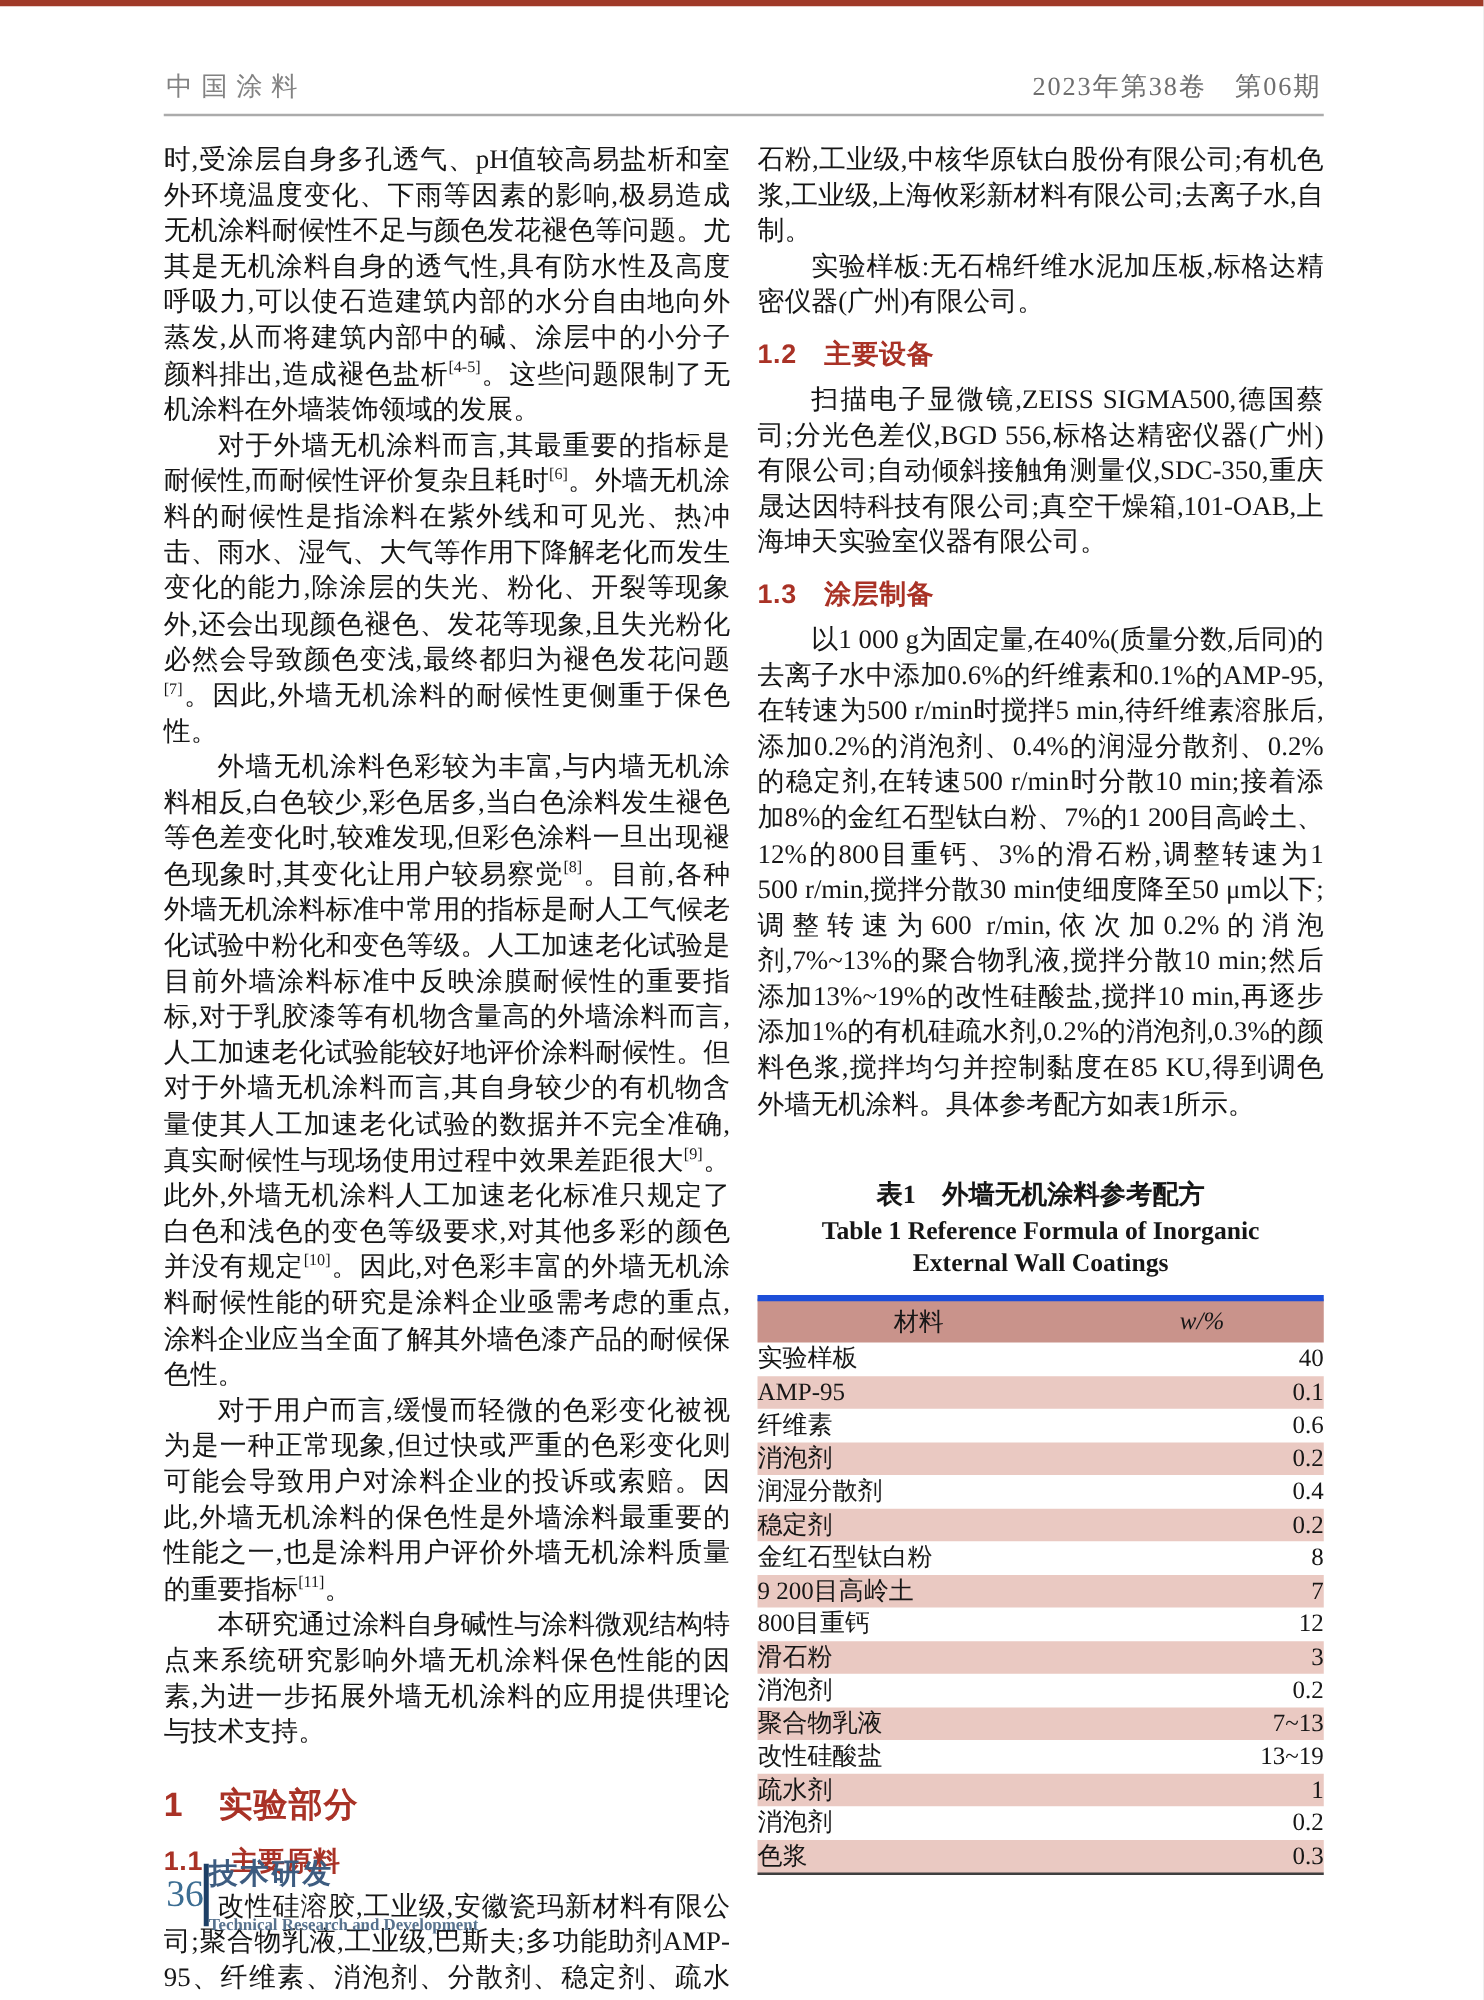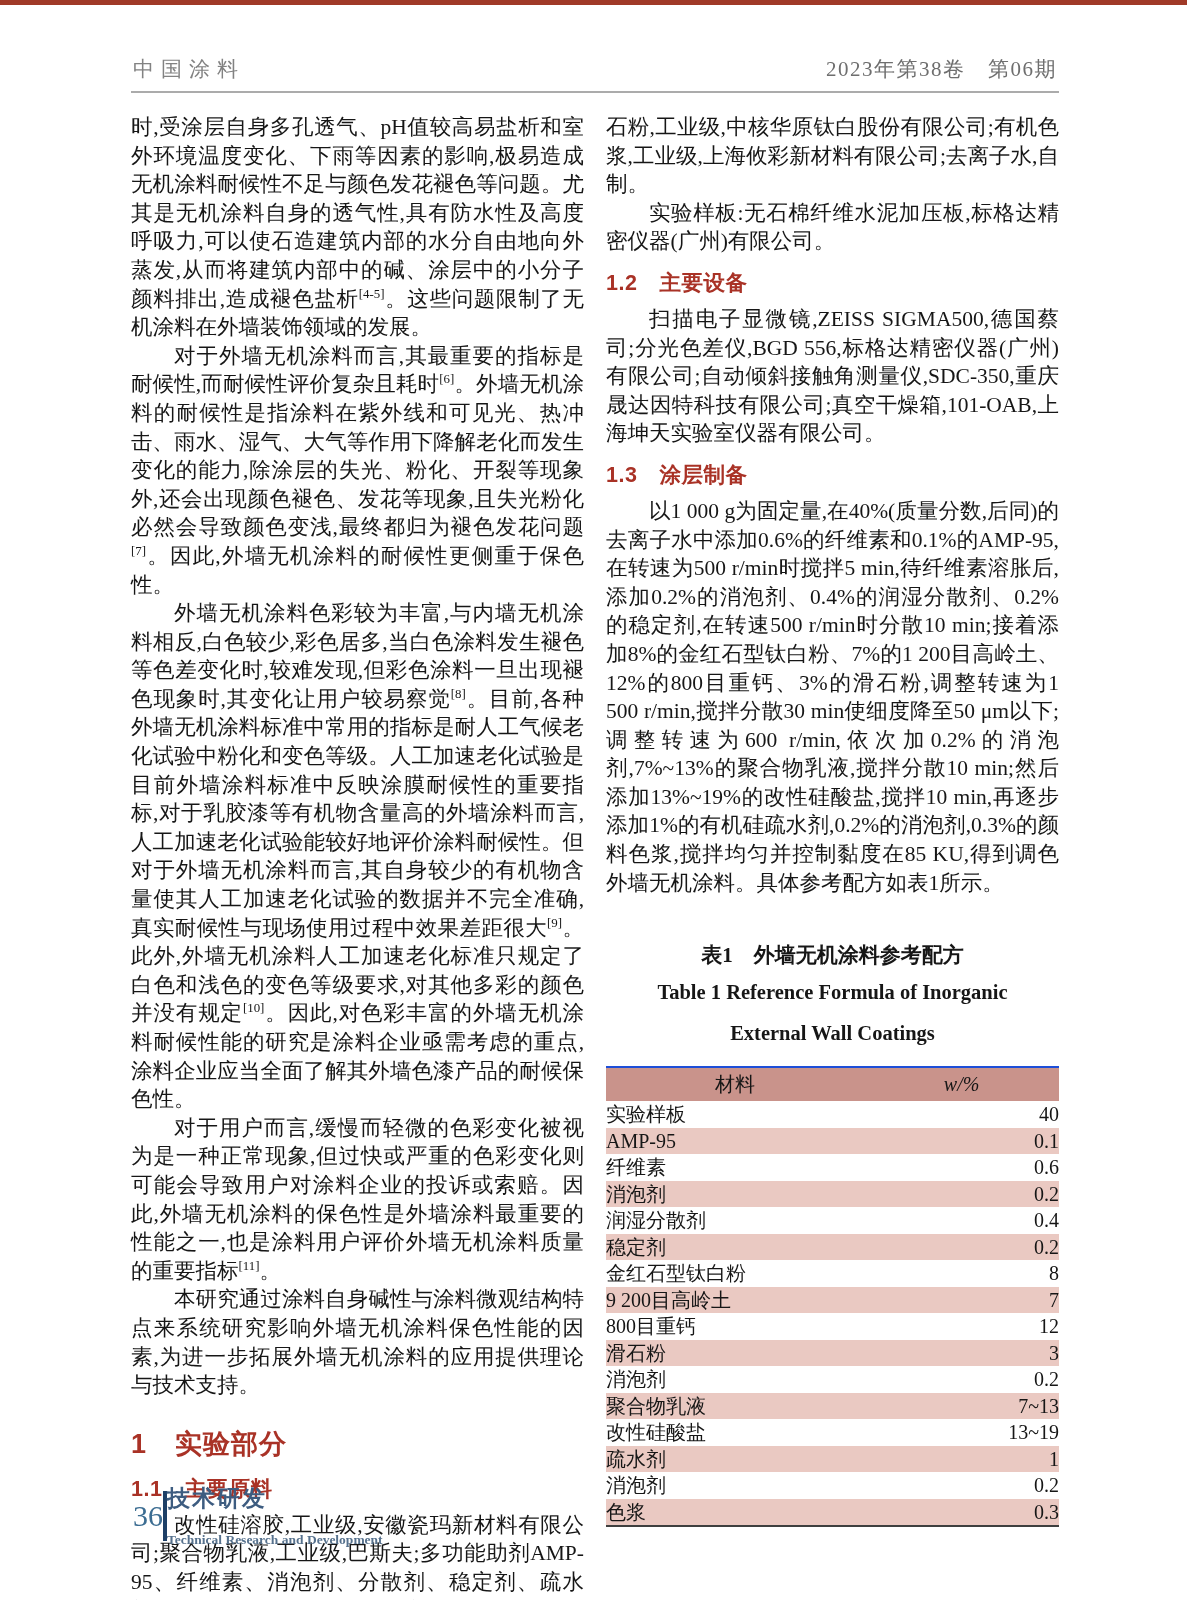--- a/index.html
+++ b/index.html
@@ -31,25 +31,25 @@
   .h1-heading {
     margin:26px 0 8px; font-family:"Liberation Sans","DejaVu Sans",sans-serif;
     font-size:27px; font-weight:bold; color:#a93226; letter-spacing:1px;
   }
   .h2-heading {
     margin:12px 0 8px; font-family:"Liberation Sans","DejaVu Sans",sans-serif;
     font-size:21.5px; font-weight:bold; color:#a93226; letter-spacing:0.5px;
   }
 
   .caption-cn { margin-top:44px; text-align:center; font-size:21px; font-weight:bold; }
-  .caption-en { margin:3px 14px 12px; text-align:center; font-size:20.5px; font-weight:bold; line-height:41px; }
+  .caption-en { margin:3px 14px 12px; text-align:center; font-size:20.5px; font-weight:bold; line-height:26px; }
 
   table.formula {
     width:100%; border-collapse:collapse; font-size:20px;
-    border-top:2px solid #1d4ed8; border-bottom:2px solid #3f3f3f;
+    border-top:5px solid #1d4ed8; border-bottom:2px solid #3f3f3f;
   }
   table.formula thead th {
     background:#c9938b; font-weight:normal; padding:3px 0; text-align:center;
   }
   th.material-col { width:57%; }
   th.w-col { font-style:italic; }
   table.formula td { padding:2px 0; line-height:22.5px; }
   td.name  { padding-left:58px; text-align:left; }
   td.value { text-align:right; }
   tbody tr:nth-child(even) { background:#eac9c2; }

